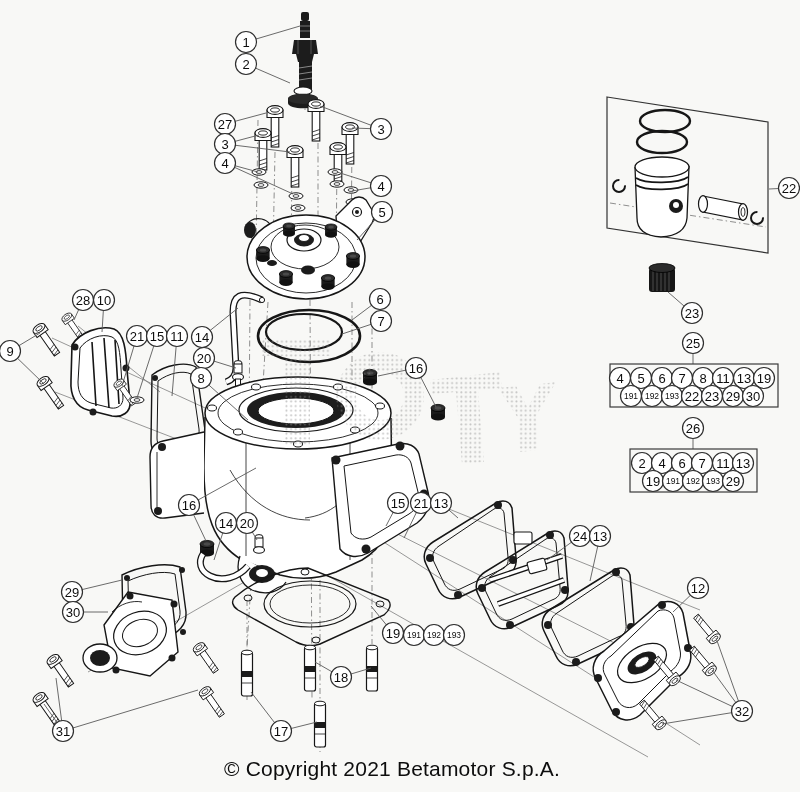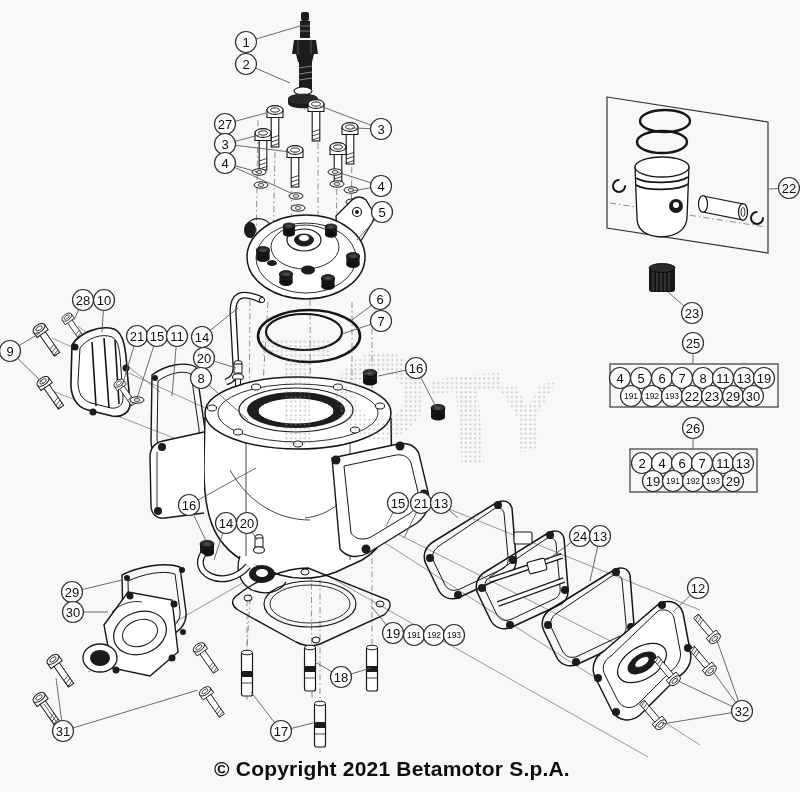--- a/index.html
+++ b/index.html
@@ -1,19 +1,19 @@
 <!DOCTYPE html>
 <html><head>
 <meta charset="utf-8">
 <style>
   html,body{margin:0;padding:0;}
   body{width:800px;height:792px;background:#f7f7f4;font-family:"Liberation Sans",sans-serif;overflow:hidden;}
   .page{position:relative;width:800px;height:792px;background:#f8f8f6;}
   svg{position:absolute;left:0;top:0;}
-  .copyright{position:absolute;left:0;right:16px;top:757px;text-align:center;font-size:21px;color:#0d0d0d;letter-spacing:.2px;font-weight:bold;}
+  .copyright{position:absolute;left:0;right:16px;top:757px;text-align:center;font-size:21px;color:#0d0d0d;letter-spacing:.2px;}
 </style>
 </head>
 <body>
 
 <div class="page">
 <svg id="art" width="800" height="792" viewBox="0 0 800 792" xmlns="http://www.w3.org/2000/svg">
   <defs>
     <pattern id="ht" width="4.6" height="4.6" patternUnits="userSpaceOnUse">
       <circle cx="1.3" cy="1.3" r="1" fill="#8f8f8f"></circle>
     </pattern>

